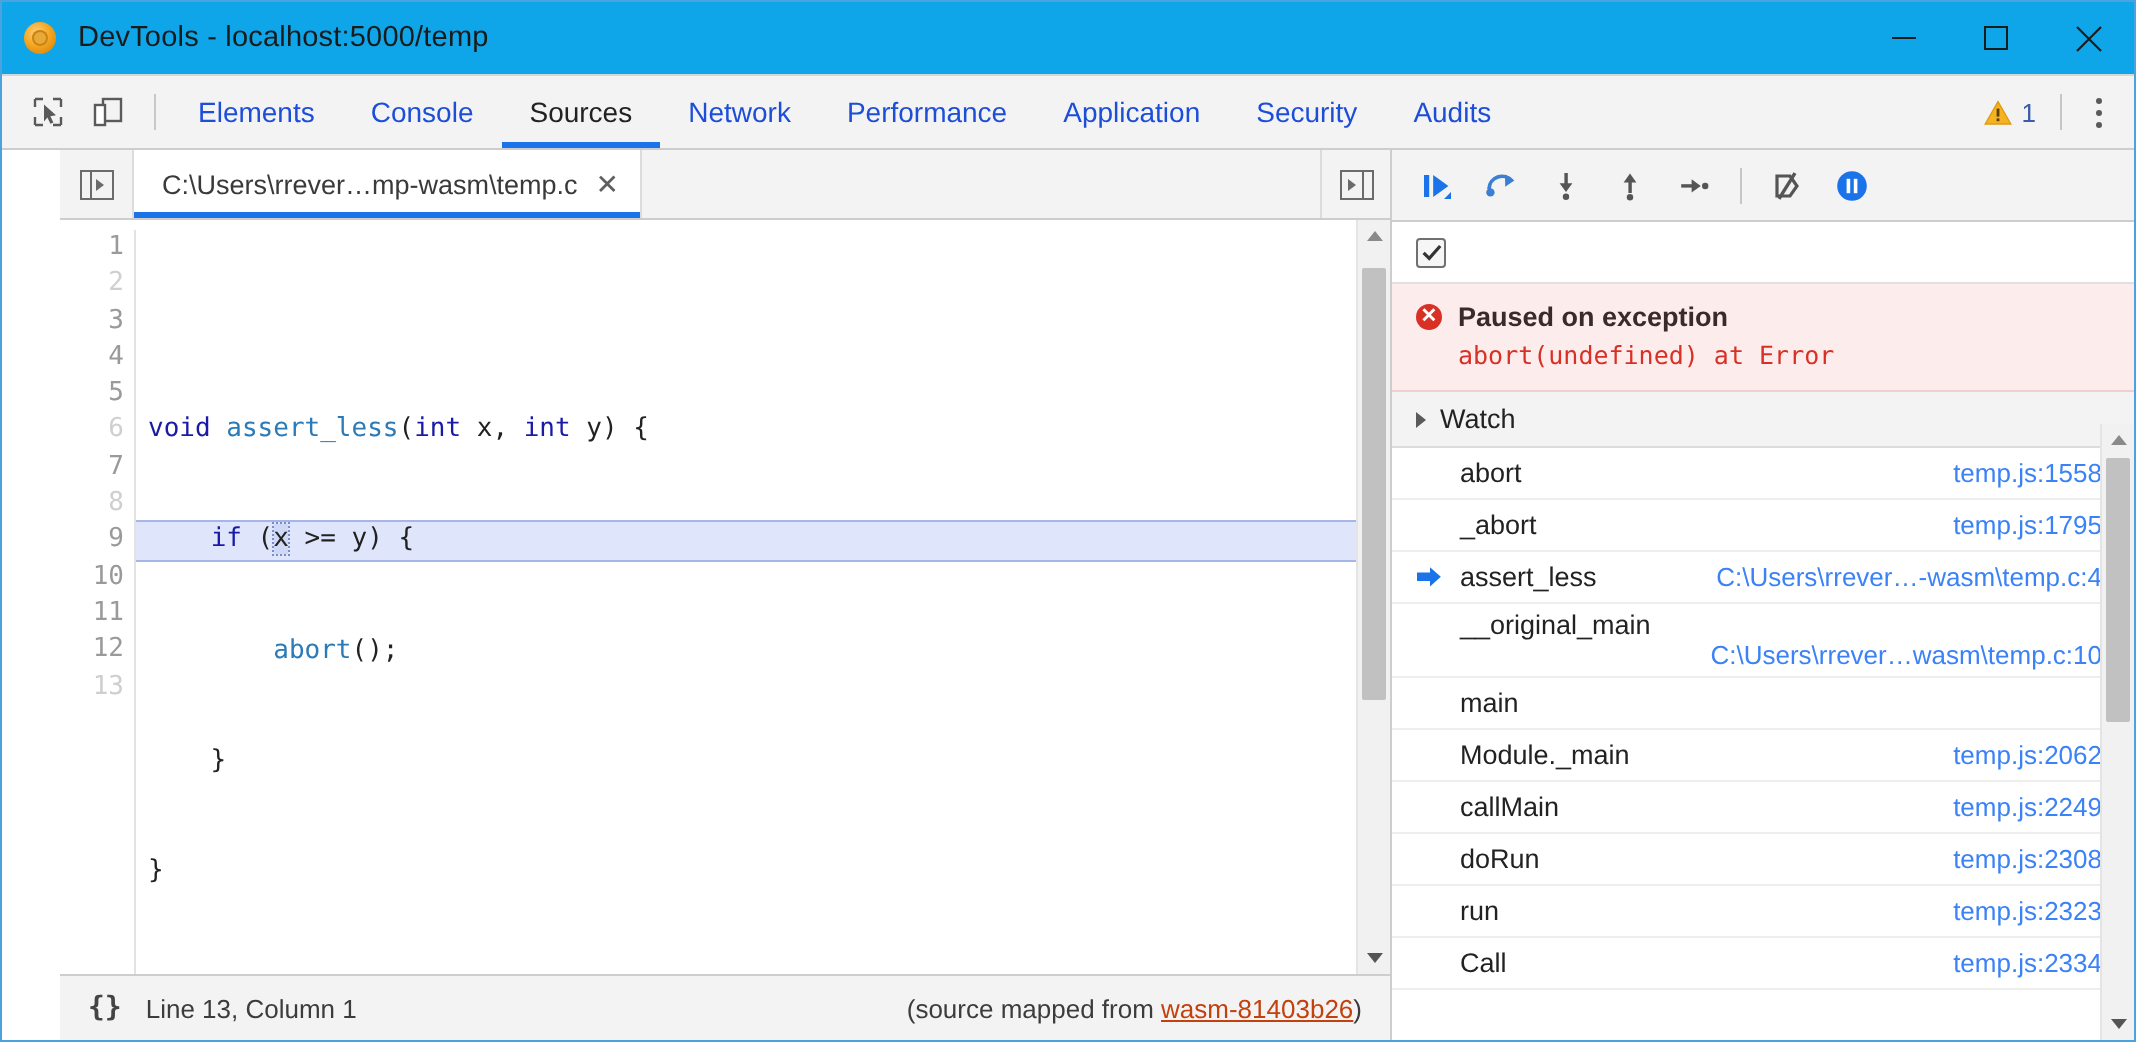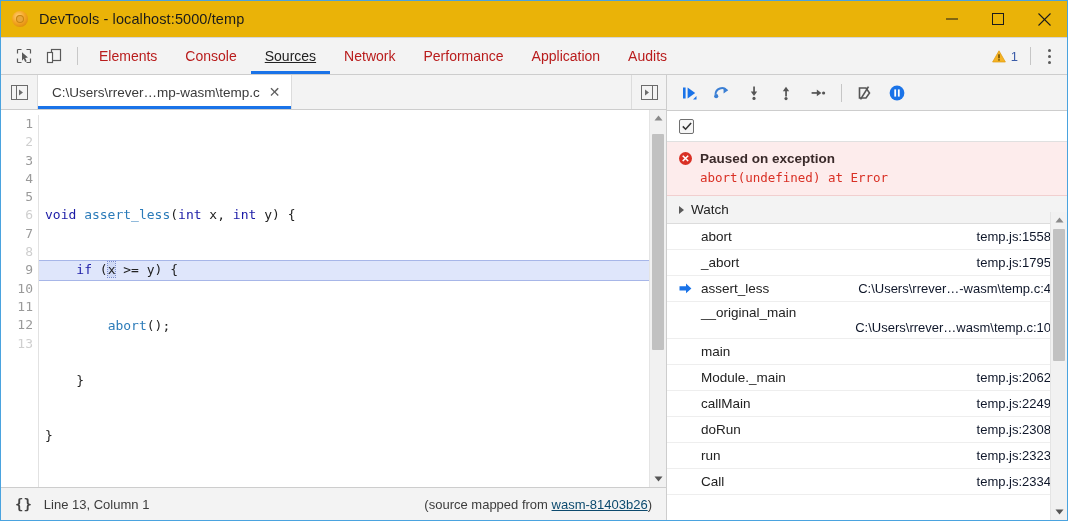--- a/index.html
+++ b/index.html
@@ -18,21 +18,21 @@
     box-sizing: border-box;
     border: 1px solid #4aa3df;
     background: #fff;
     display: flex;
     flex-direction: column;
   }
 
   
   .titlebar {
     height: 36px;
-    background: #eab308;
+    background: #0ea5e9;
     display: flex;
     align-items: center;
     flex: 0 0 auto;
     border-bottom: 1px solid #d4d6d8;
   }
   .title-icon {
     width: 16px; height: 16px;
     margin-left: 11px; margin-right: 11px;
     border-radius: 50%;
     background: radial-gradient(circle at 40% 35%, #ffd27f 0%, #f5a623 45%, #e08e10 75%, #d18308 100%);
@@ -80,25 +80,25 @@
   .tool-icon:first-child { margin-left: 8px; }
   .tab-sep {
     width: 1px;
     margin: 9px 7px 9px 8px;
     background: #c8c8c8;
   }
   .tab {
     display: flex; align-items: center;
     padding: 0 14px;
     font-size: 14px;
-    color: #b91c1c;
+    color: #1d4ed8;
     position: relative;
     white-space: nowrap;
   }
-  .tab.active { color: #222; text-decoration: underline; }
+  .tab.active { color: #222; }
   .tab.active::after {
     content: "";
     position: absolute;
     left: 0; right: 0; bottom: 0;
     height: 3px;
     background: #1a73e8;
   }
   .tab-right {
     margin-left: auto;
     display: flex; align-items: center;
@@ -127,20 +127,21 @@
   .kebab i {
     width: 3px; height: 3px; border-radius: 50%;
     background: #5a5a5a; display: block;
   }
 
   
   .body-split {
     flex: 1 1 auto;
     display: flex;
     min-height: 0;
+    padding-left: 29px;
   }
   .left-pane {
     width: 665px;
     display: flex; flex-direction: column;
     min-width: 0;
     border-right: 1px solid #cdcdcd;
   }
 
   
   .filetabbar {
@@ -282,21 +283,21 @@
     color: #444;
     font-weight: bold;
   }
   .status-pos { color: #3c3c3c; }
   .status-right {
     margin-left: auto;
     padding-right: 14px;
     color: #3c3c3c;
   }
   .status-right a {
-    color: #0c4a6e;
+    color: #c2410c;
     text-decoration: underline;
   }
 
   
   .right-pane {
     flex: 1 1 auto;
     display: flex; flex-direction: column;
     min-width: 0;
     background: #fff;
     position: relative;
@@ -418,21 +419,21 @@
     width: 16px;
     flex: 0 0 16px;
     display: flex; align-items: center;
   }
   .stack-row .fname {
     padding-left: 6px;
     white-space: nowrap;
   }
   .stack-row .floc {
     margin-left: auto;
-    color: #0f172a;
+    color: #3b82f6;
     font-size: 13px;
     white-space: nowrap;
   }
   .stack-row.wrap .fname {
     display: block;
     padding-left: 22px;
   }
   .stack-row.wrap .floc {
     display: block;
     text-align: right;
@@ -499,20 +500,21 @@
       </svg>
     </div>
     <div class="tab-sep"></div>
 
     <div class="tab">Elements</div>
     <div class="tab">Console</div>
     <div class="tab active">Sources</div>
     <div class="tab">Network</div>
     <div class="tab">Performance</div>
     <div class="tab">Application</div>
+    <div class="tab">Security</div>
     <div class="tab">Audits</div>
 
     <div class="tab-right">
       <div class="warn-group">
         <span>
           <svg width="14" height="13" viewBox="0 0 14 13" style="display:block">
             <path d="M7 0.8 L13.4 12 H0.6 Z" fill="#f5b324" stroke="#e09b10" stroke-width="0.7"></path>
             <rect x="6.3" y="4.3" width="1.4" height="4" fill="#5a4000"></rect>
             <rect x="6.3" y="9.2" width="1.4" height="1.4" fill="#5a4000"></rect>
           </svg>

